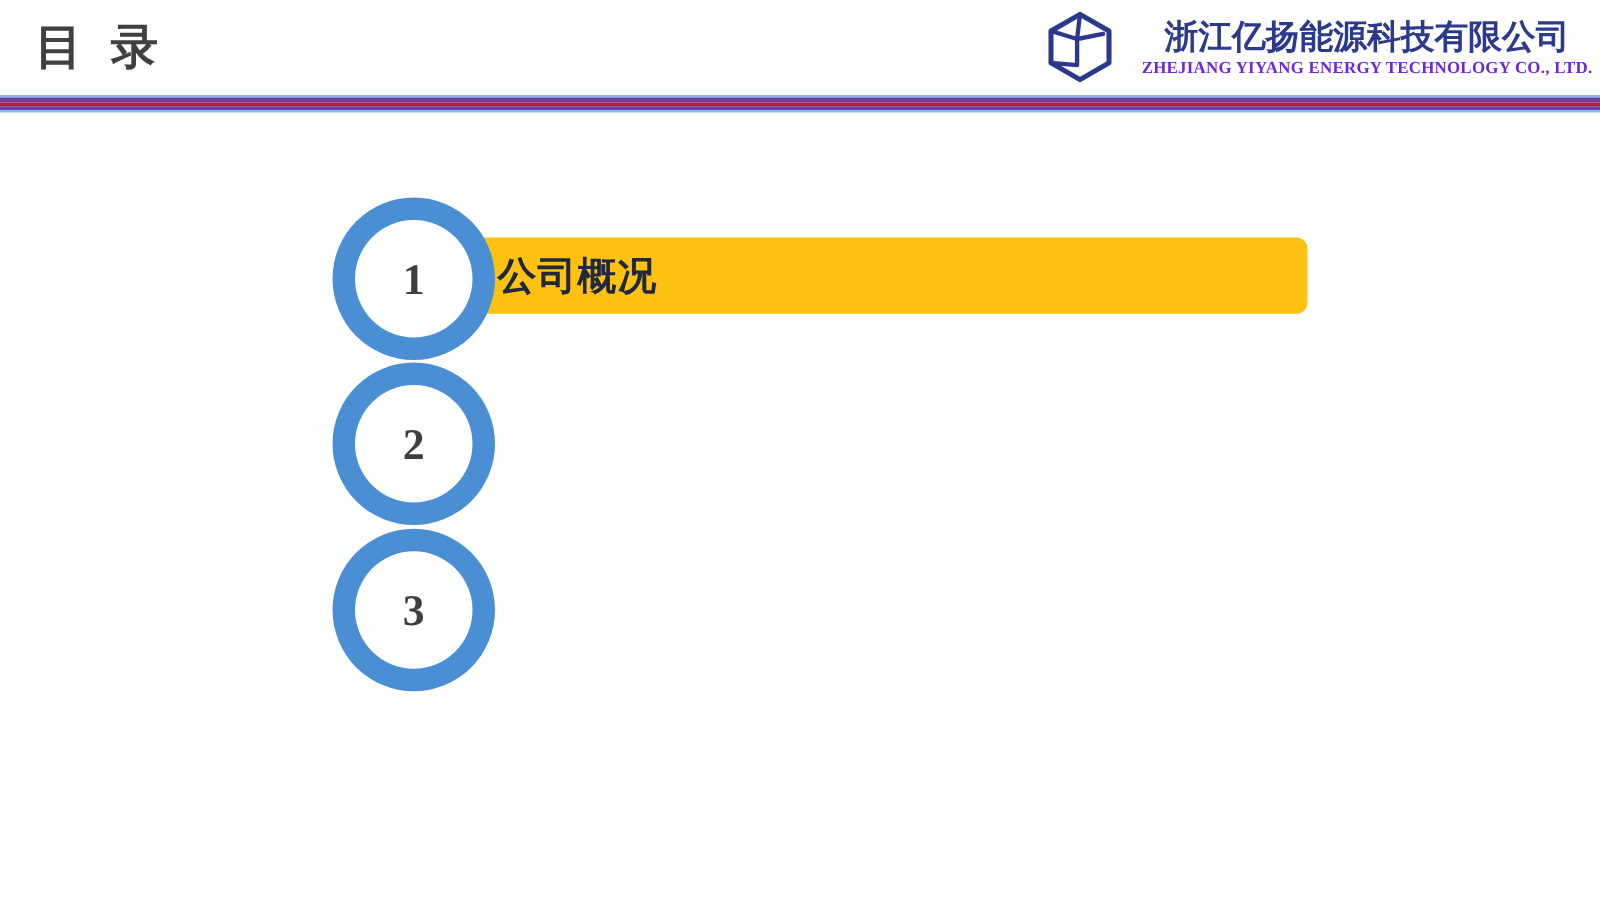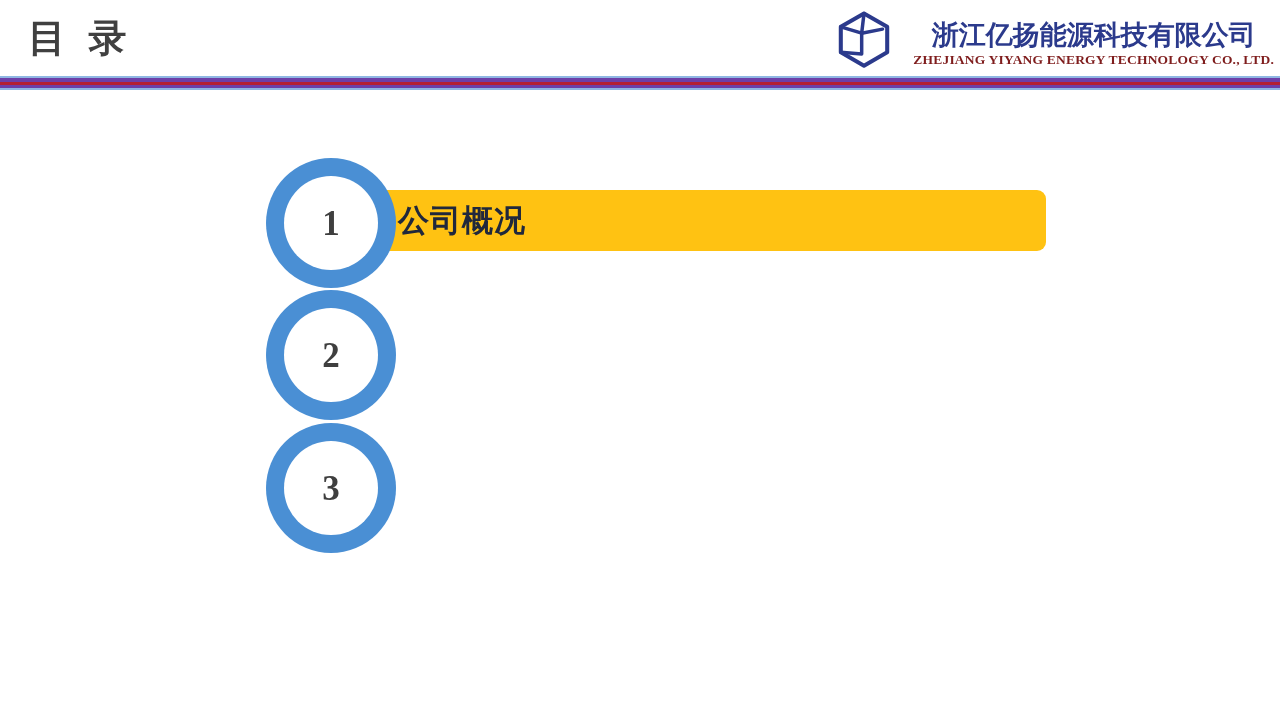--- a/index.html
+++ b/index.html
@@ -36,21 +36,21 @@
     white-space: nowrap;
   }
 
   
   .logo-block {
     position: absolute;
     right: 6px;
     top: 6px;
     height: 62px;
     display: flex;
-    align-items: flex-end;
+    align-items: center;
     gap: 20px;
   }
   .logo-mark {
     width: 58px;
     height: 58px;
     flex: 0 0 auto;
   }
   .logo-text {
     display: flex;
     flex-direction: column;
@@ -62,21 +62,21 @@
     font-weight: bold;
     color: #2B3A8C;
     letter-spacing: 0px;
     line-height: 32px;
     white-space: nowrap;
   }
   .logo-en {
     font-family: "Liberation Serif", "DejaVu Serif", serif;
     font-size: 13.5px;
     font-weight: bold;
-    color: #7f1d1d;
+    color: #6d28d9;
     letter-spacing: 0.2px;
     line-height: 17px;
     white-space: nowrap;
   }
 
   
   .divider {
     position: absolute;
     left: 0;
     top: 76px;

